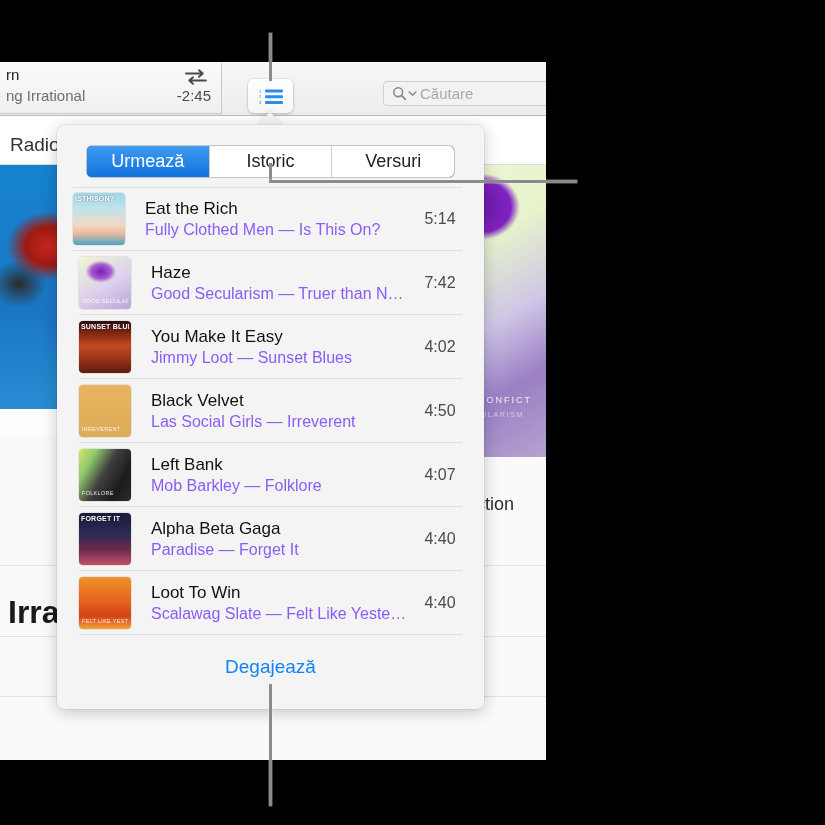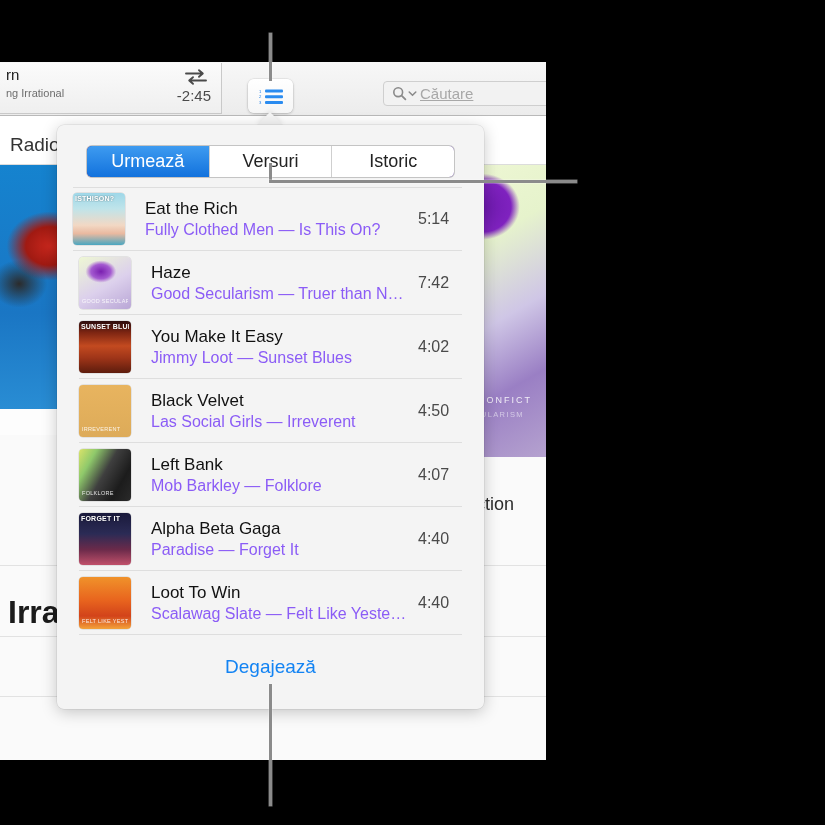--- a/index.html
+++ b/index.html
@@ -29,37 +29,37 @@
     border-right: 1px solid #c9c9c9;
     border-bottom: 1px solid #c9c9c9;
   }
   .np-title {
     position: absolute; left: 8px; top: 3px;
     font-size: 15px; color: #1d1d1d; letter-spacing: .1px;
     white-space: nowrap;
   }
   .np-sub {
     position: absolute; left: 8px; top: 24px;
-    font-size: 11px; color: #6e6e6e; white-space: nowrap;
+    font-size: 15px; color: #6e6e6e; white-space: nowrap;
   }
   .np-time {
     position: absolute; right: 10px; top: 24px;
     font-size: 15px; color: #4b4b4b; white-space: nowrap;
   }
   .repeat-icon { position: absolute; right: 12px; top: 4px; width: 26px; height: 20px; }
 
   .search-field {
     position: absolute; left: 383px; top: 19px;
     width: 180px; height: 25px;
     background: #f2f2f2;
     border: 1px solid #cfcfcf;
     border-radius: 4px;
     display: flex; align-items: center; padding-left: 8px;
   }
-  .search-placeholder { font-size: 15px; color: #a8a8a8; margin-left: 3px; text-decoration: underline; }
+  .search-placeholder { font-size: 15px; color: #a8a8a8; margin-left: 3px; }
 
   
   .nav-row {
     position: absolute; left: 0; top: 55px; width: 100%; height: 48px;
     background: #ffffff; border-bottom: 1px solid #dcdcdc;
   }
   .nav-radio {
     position: absolute; left: 10px; top: 17px;
     font-size: 19px; color: #333; white-space: nowrap;
   }
@@ -184,21 +184,21 @@
   .track-title {
     font-size: 17px; color: #111; line-height: 21px;
     white-space: nowrap; overflow: hidden; text-overflow: ellipsis;
   }
   .track-sub {
     font-size: 16px; color: #8b5cf6; line-height: 21px;
     white-space: nowrap; overflow: hidden; text-overflow: ellipsis;
   }
   .track-dur {
     font-size: 16px; color: #4a4a4a; flex: none; margin-left: 10px;
-    width: 44px; text-align: left;
+    width: 44px; text-align: center;
   }
 
   .clear-row {
     position: absolute; left: 0; top: 513px; width: 427px; height: 58px;
     display: flex; align-items: center; justify-content: center;
   }
   .clear-link { font-size: 19px; color: #1283f3; }
 
   
   .callout {
@@ -286,24 +286,24 @@
   </div>
 
   <div class="popover-arrow"></div>
   <div class="popover">
 
     <div class="segmented">
       <div class="seg active">
         <span>Urmează</span>
       </div>
       <div class="seg">
+        <span>Istoric</span>
+      </div>
+      <div class="seg">
         <span>Versuri</span>
-      </div>
-      <div class="seg">
-        <span>Istoric</span>
       </div>
     </div>
 
     <div class="track-list" id="track-list">
         <div class="track-row">
           <div class="thumb t1">
             <div class="thumb-cap">ISTHISON?</div>
           </div>
           <div class="track-text">
             <div class="track-title">Eat the Rich</div>

